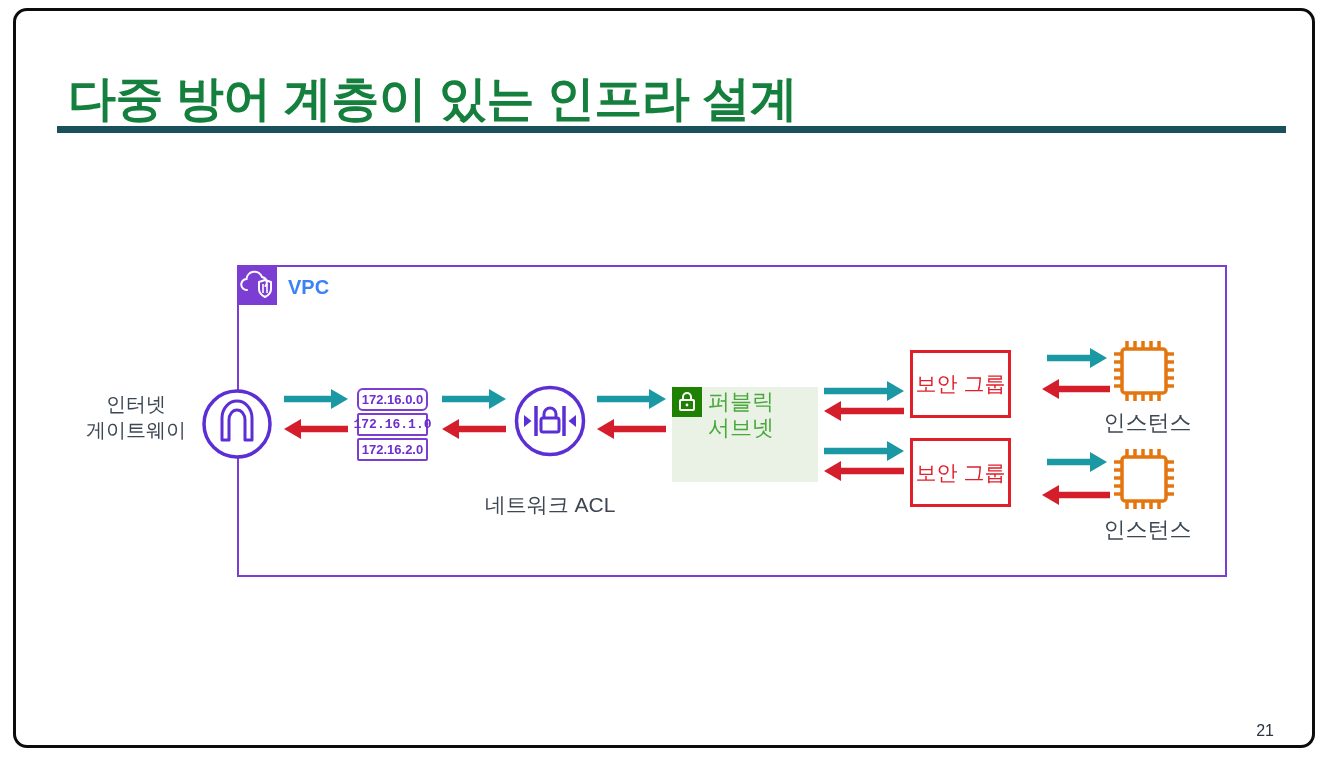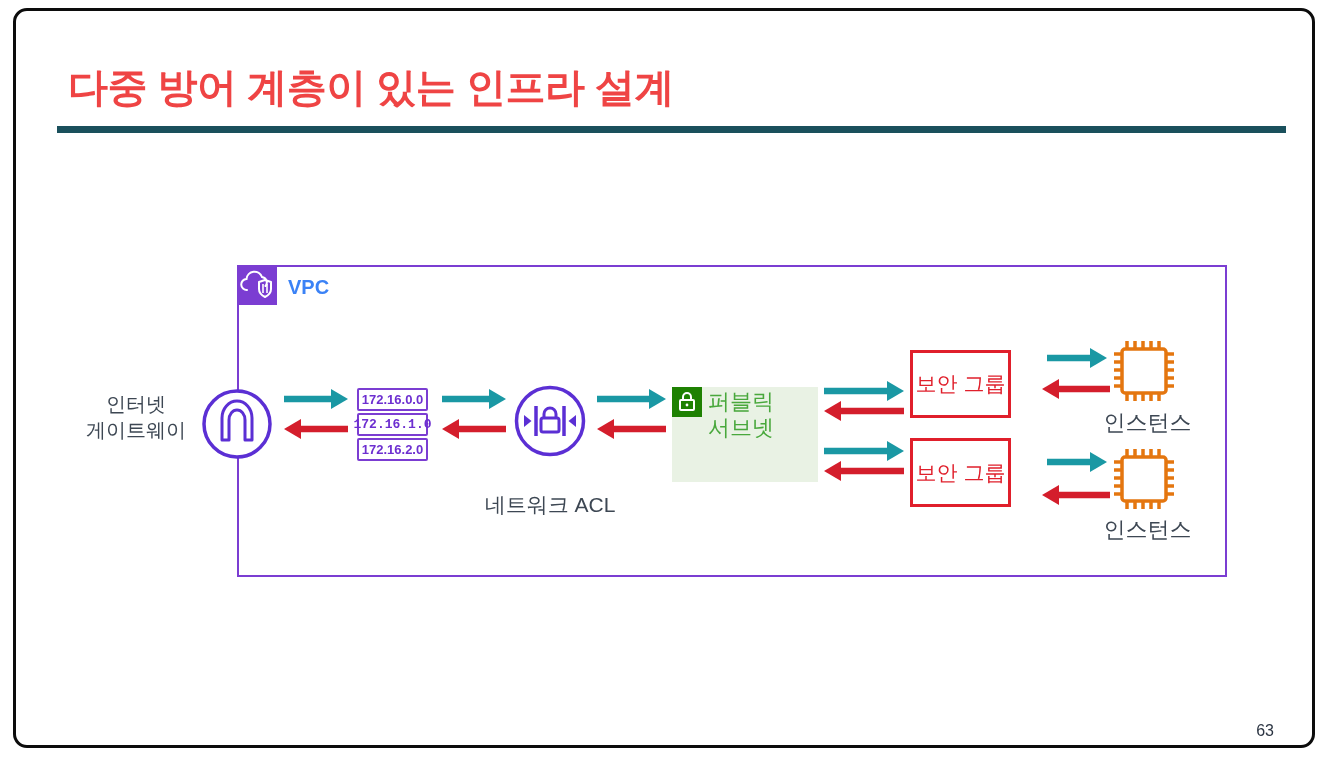--- a/index.html
+++ b/index.html
@@ -1,22 +1,22 @@
 <!DOCTYPE html>
 <html><head>
 <meta charset="utf-8">
 <style>
   * { margin:0; padding:0; box-sizing:border-box; }
   html,body { width:1326px; height:764px; background:#ffffff; font-family:"Liberation Sans","DejaVu Sans",sans-serif; }
   .stage { position:relative; width:1326px; height:764px; background:#ffffff; overflow:hidden; }
   .frame { position:absolute; left:13px; top:8px; width:1302px; height:740px;
            border:3px solid #0c0c0c; border-radius:14px; background:#ffffff; }
 
-  .title { position:absolute; left:68px; top:60px; font-size:40px; font-weight:800;
-           color:#ef4444; letter-spacing:-0.5px; white-space:nowrap; }
+  .title { position:absolute; left:68px; top:67px; font-size:48px; font-weight:800;
+           color:#15803d; letter-spacing:-0.5px; white-space:nowrap; }
   .title-rule { position:absolute; left:57px; top:126px; width:1229px; height:7px; background:#1a505c; }
 
   .vpc-box { position:absolute; left:237px; top:265px; width:990px; height:312px;
              border:2.5px solid #7b3dd2; background:transparent; }
   .vpc-icon { position:absolute; left:237px; top:265px; width:40px; height:40px; background:#7b3dd2; }
   .vpc-label { position:absolute; left:288px; top:276px; font-size:20px; font-weight:700; color:#3b82f6; }
 
   .arrows-svg, .icon-svg { position:absolute; }
 
   .lbl { position:absolute; color:#3d4753; font-size:21px; line-height:26px; text-align:center; }
@@ -123,21 +123,21 @@
 
   <svg class="icon-svg" style="left:200px;top:387px;" width="74" height="74" viewBox="0 0 74 74">
     <circle cx="37" cy="37" r="33" fill="#ffffff" stroke="#5b2fd4" stroke-width="3.5"></circle>
     <path d="M 22,53 V 31 A 15,17 0 0 1 52,31 V 53 H 45 V 33 A 8,10 0 0 0 29,33 V 53 Z" fill="none" stroke="#5b2fd4" stroke-width="3" stroke-linejoin="round"></path>
   </svg>
   <div class="lbl" style="left:66px; top:391px; width:140px; font-size:20px;">
     <div>인터넷</div>
     <div>게이트웨이</div>
   </div>
 
-  <div class="rt-box" style="top:388px;">172.16.0.0</div>
+  <div class="rt-box" style="top:388px;border-radius:6px;">172.16.0.0</div>
   <div class="rt-box" style="top:413px;font-family:Liberation Mono, monospace;">172.16.1.0</div>
   <div class="rt-box" style="top:438px;text-align:right;">172.16.2.0</div>
 
   <svg class="icon-svg" style="left:513px;top:384px;" width="74" height="74" viewBox="0 0 74 74">
     <circle cx="37" cy="37" r="33.5" fill="#ffffff" stroke="#5b2fd4" stroke-width="3.5"></circle>
     <line x1="23" y1="22" x2="23" y2="52" stroke="#5b2fd4" stroke-width="3.5"></line>
     <line x1="51" y1="22" x2="51" y2="52" stroke="#5b2fd4" stroke-width="3.5"></line>
     <polygon points="11,31 11,43 18.5,37" fill="#5b2fd4"></polygon>
     <polygon points="63,31 63,43 55.5,37" fill="#5b2fd4"></polygon>
     <path d="M 31,34 v -4 a 6,6 0 0 1 12,0 v 4" fill="none" stroke="#5b2fd4" stroke-width="3"></path>
@@ -211,14 +211,14 @@
         <line x1="54" y1="15" x2="62" y2="15"></line>
           <line x1="54" y1="23" x2="62" y2="23"></line>
           <line x1="54" y1="31" x2="62" y2="31"></line>
           <line x1="54" y1="39" x2="62" y2="39"></line>
           <line x1="54" y1="47" x2="62" y2="47"></line>
       </g>
     </g>
   </svg>
   <div class="lbl" style="left:1095px; top:517px; width:105px; font-size:22px; white-space:nowrap;">인스턴스</div>
 
-  <div class="page-num">63</div>
+  <div class="page-num">21</div>
 </div>
 
 </body></html>

